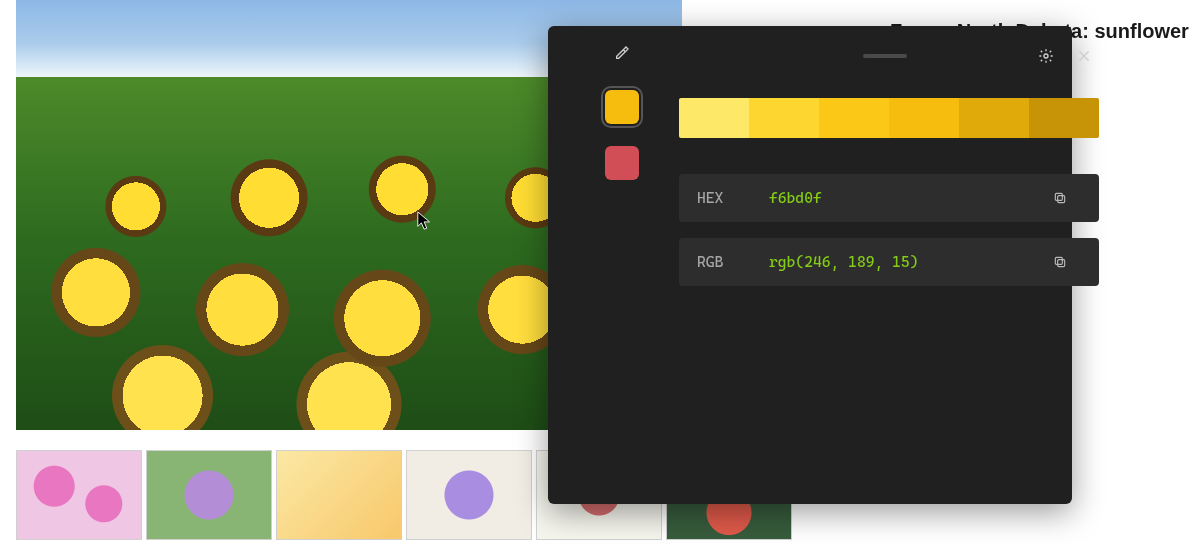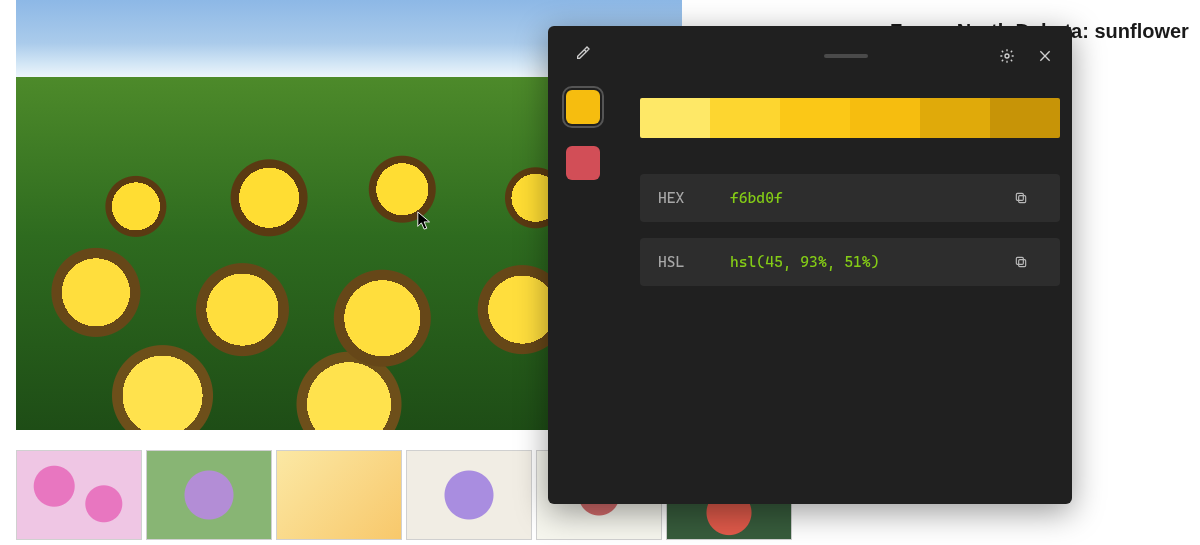--- a/index.html
+++ b/index.html
@@ -57,20 +57,21 @@
   }
   .page-info .title { font-size:20px; font-weight:700; margin-bottom:36px; white-space:nowrap; }
   .page-info .sub { font-size:17px; color:#222; white-space:nowrap; }
 
   
   .panel {
     position:absolute; left:548px; top:26px; width:524px; height:478px;
     background:#202020; border-radius:6px; color:#ddd;
     box-shadow:0 8px 32px rgba(0,0,0,.4);
     display:flex;
+    padding-left:39px;
   }
   .panel-left {
     width:70px; flex:0 0 70px; padding-top:12px;
     display:flex; flex-direction:column; align-items:center; gap:22px;
     border-right:0;
   }
   .panel-main { flex:1; padding:14px 18px 0 22px; position:relative; }
   .eyedropper, .settings, .close {
     width:30px; height:30px; display:flex; align-items:center; justify-content:center;
     cursor:pointer; border-radius:4px;
@@ -169,25 +170,25 @@
       <span class="lbl">HEX</span>
       <span class="val">f6bd0f</span>
       <div class="copy-btn">
         <svg class="icon-sm" viewBox="0 0 24 24" fill="none" stroke="currentColor" stroke-width="2">
           <rect x="8" y="8" width="12" height="12" rx="2"></rect>
             <rect x="4" y="4" width="12" height="12" rx="2"></rect>
         </svg>
       </div>
     </div>
 
-
     <div class="value-row">
-      <span class="lbl">HSL</span>
-      <span class="val">hsl(45, 93%, 51%)</span>
+      <span class="lbl">RGB</span>
+      <span class="val">rgb(246, 189, 15)</span>
       <div class="copy-btn">
         <svg class="icon-sm" viewBox="0 0 24 24" fill="none" stroke="currentColor" stroke-width="2">
           <rect x="8" y="8" width="12" height="12" rx="2"></rect>
             <rect x="4" y="4" width="12" height="12" rx="2"></rect>
         </svg>
       </div>
     </div>
+
   </div>
 </div>
 
 </body></html>

